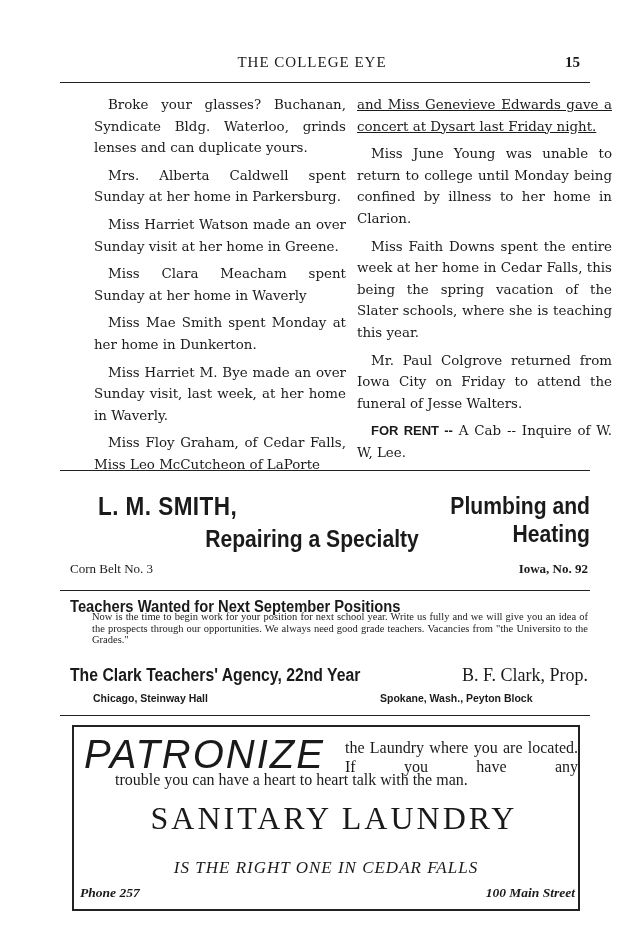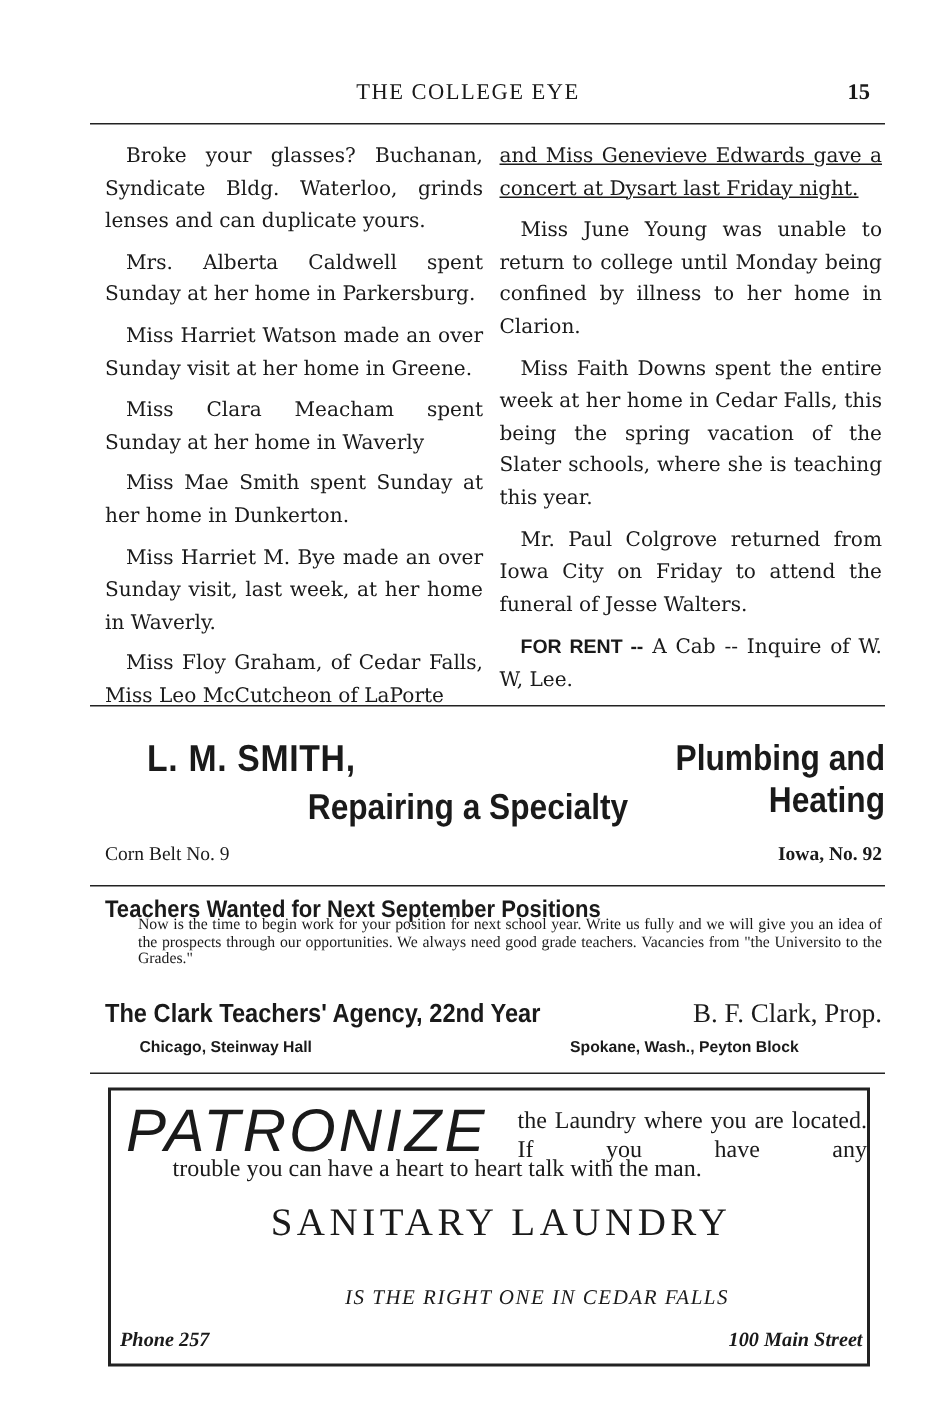--- a/index.html
+++ b/index.html
@@ -4,21 +4,21 @@
 <style>
   html, body { margin:0; padding:0; }
   body {
     width:624px; height:949px; background:#ffffff; position:relative; overflow:hidden;
     font-family: "DejaVu Serif", serif; color:#1a1a1a;
   }
   .abs { position:absolute; }
   .header-title { left:0; width:624px; top:54px; text-align:center; font-family:"Liberation Serif", serif; font-size:15px; letter-spacing:1px; }
   .page-num { left:565px; top:54px; font-family:"Liberation Serif", serif; font-size:15px; font-weight:bold; }
   .rule { height:1px; background:#222; left:60px; width:530px; }
-  .col { top:94px; font-family:"DejaVu Serif", serif; font-size:13.4px; line-height:21.6px; }
+  .col { top:94px; font-family:"DejaVu Serif", serif; font-size:13.4px; line-height:21.6px;margin-left:24px; }
   .col.left { left:70px; width:252px; }
   .col.right { left:333px; width:255px; }
   .para { text-align:justify; text-indent:14px; margin:0 0 6px 0; }
   .para.noindent { text-indent:0;text-decoration:underline; }
   .para .bold { font-family:"Liberation Sans", sans-serif; font-weight:bold; font-size:13px; }
 
   .smith-name { left:98px; top:492px; font-family:"Liberation Sans", sans-serif; font-weight:bold; font-size:25px; letter-spacing:0.5px; transform:scaleX(0.9); transform-origin:left; }
   .smith-service { left:338px; top:492px; width:252px; text-align:right; font-family:"Liberation Sans", sans-serif; font-weight:bold; font-size:24px; transform:scaleX(0.88); transform-origin:right; }
   .smith-tag { left:0; width:624px; top:525px; text-align:center; font-family:"Liberation Sans", sans-serif; font-weight:bold; font-size:24px; transform:scaleX(0.88); }
   .smith-left { left:70px; top:561px; font-family:"Liberation Serif", serif; font-size:13px; }
@@ -28,56 +28,56 @@
   .teach-body { left:92px; width:496px; top:611px; font-family:"Liberation Serif", serif; font-size:10.5px; line-height:11.5px; text-align:justify; }
   .agency-name { left:70px; top:665px; font-family:"Liberation Sans", sans-serif; font-weight:bold; font-size:17.5px; transform:scaleX(0.9); transform-origin:left; }
   .agency-prop { left:400px; width:188px; top:665px; text-align:right; font-family:"Liberation Serif", serif; font-size:18px; }
   .agency-loc-left { left:93px; top:692px; font-family:"Liberation Sans", sans-serif; font-weight:bold; font-size:10.5px;text-align:center; }
   .agency-loc-right { left:380px; width:185px; top:692px; font-family:"Liberation Sans", sans-serif; font-weight:bold; font-size:10.5px; }
 
   .laundry-box { left:72px; top:725px; width:508px; height:186px; border:2px solid #222; box-sizing:border-box; }
   .patronize { left:84px; top:732px; font-family:Liberation Sans, sans-serif; font-style:italic; font-size:40px; letter-spacing:2px; }
   .laundry-blurb1 { left:345px; width:233px; top:738px; font-family:"Liberation Serif", serif; font-size:16px; line-height:19px; text-align:justify; text-align-last:justify; }
   .laundry-blurb2 { left:115px; top:771px; font-family:"Liberation Serif", serif; font-size:16px; }
-  .laundry-name { left:72px; width:524px; top:800px; text-align:center; font-family:"Liberation Serif", serif; font-size:26px; letter-spacing:3px; }
-  .laundry-slogan { left:72px; width:508px; top:858px; text-align:center; font-family:"Liberation Serif", serif; font-style:italic; font-size:14px; letter-spacing:1px;padding-left:32px; }
+  .laundry-name { left:72px; width:524px; top:800px; text-align:center; font-family:"Liberation Serif", serif; font-size:32px; letter-spacing:3px; }
+  .laundry-slogan { left:72px; width:508px; top:858px; text-align:center; font-family:"Liberation Serif", serif; font-style:italic; font-size:17px; letter-spacing:1px; }
   .laundry-phone { left:80px; top:885px; font-family:"Liberation Serif", serif; font-style:italic; font-weight:bold; font-size:13.5px; }
   .laundry-addr { left:400px; width:175px; top:885px; text-align:right; font-family:"Liberation Serif", serif; font-style:italic; font-weight:bold; font-size:13.5px; }
 </style>
 </head>
 <body>
 
 <div class="abs header-title">THE COLLEGE EYE</div>
 <div class="abs page-num">15</div>
 <div class="abs rule" style="top:82px;"></div>
 
 <div class="abs col left">
   <p class="para">Broke your glasses? Buchanan, Syndicate Bldg. Waterloo, grinds lenses and can duplicate yours.</p>
   <p class="para">Mrs. Alberta Caldwell spent Sunday at her home in Parkersburg.</p>
   <p class="para">Miss Harriet Watson made an over Sunday visit at her home in Greene.</p>
   <p class="para">Miss Clara Meacham spent Sunday at her home in Waverly</p>
-  <p class="para">Miss Mae Smith spent Sunday at her home in Dunkerton.</p>
+  <p class="para">Miss Mae Smith spent Monday at her home in Dunkerton.</p>
   <p class="para">Miss Harriet M. Bye made an over Sunday visit, last week, at her home in Waverly.</p>
   <p class="para">Miss Floy Graham, of Cedar Falls, Miss Leo McCutcheon of LaPorte</p>
 </div>
 
 <div class="abs col right">
   <p class="para noindent">and Miss Genevieve Edwards gave a concert at Dysart last Friday night.</p>
   <p class="para">Miss June Young was unable to return to college until Monday being confined by illness to her home in Clarion.</p>
   <p class="para">Miss Faith Downs spent the entire week at her home in Cedar Falls, this being the spring vacation of the Slater schools, where she is teaching this year.</p>
   <p class="para">Mr. Paul Colgrove returned from Iowa City on Friday to attend the funeral of Jesse Walters.</p>
   <p class="para"><span class="bold">FOR RENT --</span><span> A Cab -- Inquire of W. W, Lee.</span></p>
 </div>
 
 <div class="abs rule" style="top:470px;"></div>
 
 <div class="abs smith-name">L. M. SMITH,</div>
 <div class="abs smith-service">Plumbing and Heating</div>
 <div class="abs smith-tag">Repairing a Specialty</div>
-<div class="abs smith-left">Corn Belt No. 9</div>
+<div class="abs smith-left">Corn Belt No. 3</div>
 <div class="abs smith-right">Iowa, No. 92</div>
 
 <div class="abs rule" style="top:590px;"></div>
 
 <div class="abs teach-title">Teachers Wanted for Next September Positions</div>
 <div class="abs teach-body">Now is the time to begin work for your position for next school year.  Write us fully and we will give you an idea of the prospects through our opportunities.  We always need good grade teachers.  Vacancies from "the Universito to the Grades."</div>
 <div class="abs agency-name">The Clark Teachers' Agency, 22nd Year</div>
 <div class="abs agency-prop">B. F. Clark, Prop.</div>
 <div class="abs agency-loc-left">Chicago, Steinway Hall</div>
 <div class="abs agency-loc-right">Spokane, Wash., Peyton Block</div>

